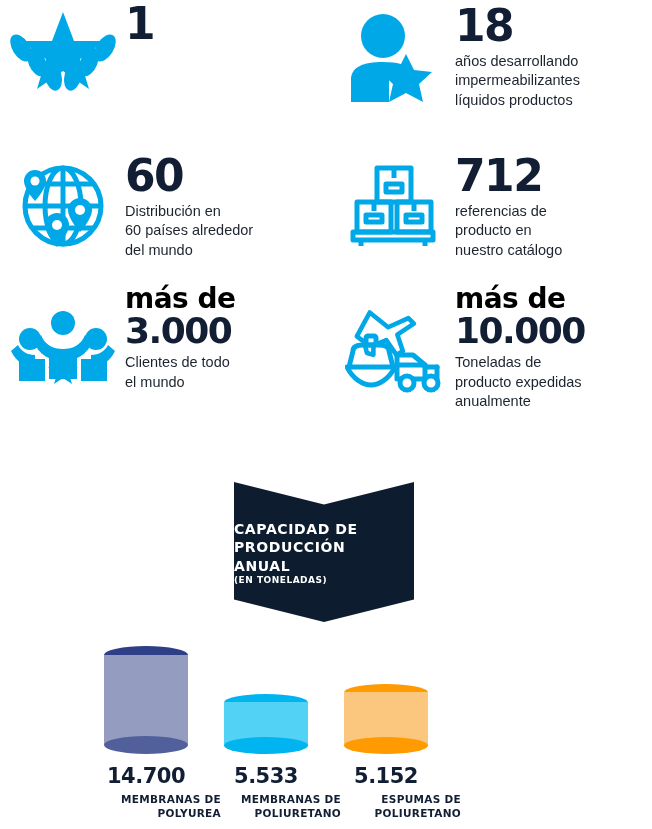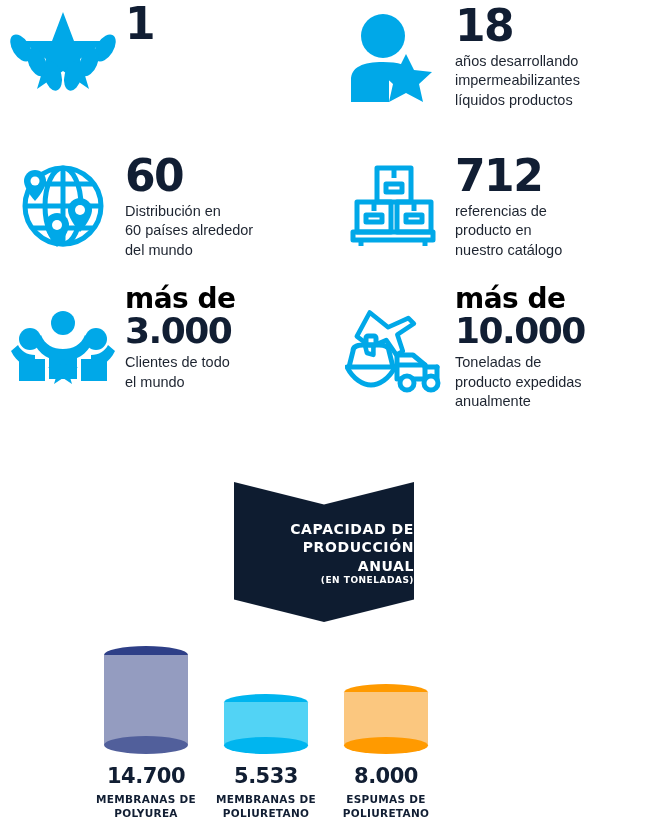--- a/index.html
+++ b/index.html
@@ -67,21 +67,21 @@
     position:absolute; left:234px; top:482px;
     width:180px; height:140px;
   }
   .banner-shape {
     position:absolute; inset:0;
     background:#0e1c30;
     clip-path:polygon(0% 0%, 50% 16%, 100% 0%, 100% 84%, 50% 100%, 0% 84%);
   }
   .banner-text {
     position:absolute; left:0; right:0; top:38px;
-    text-align:right;
+    text-align:left;
     color:#ffffff;
   }
   .banner-title {
     font-family:"DejaVu Sans", sans-serif;
     font-weight:bold;
     font-size:14px;
     letter-spacing:0.6px;
     line-height:1.32;
     white-space:pre-line;
   }
@@ -124,20 +124,21 @@
   }
   .cyl-lab {
     font-family:"DejaVu Sans", sans-serif;
     font-weight:bold;
     font-size:10.5px;
     letter-spacing:0.3px;
     line-height:1.3;
     color:#111e33;
     margin-top:5px;
     white-space:pre-line;
+    text-align:right;
   }
 </style>
 </head>
 <body>
 
 <div class="page">
 
   <div class="stats">
 
     <div class="stat r1c1">
@@ -324,21 +325,21 @@
     </div>
 
     <div class="cyl-col" style="left:311px;">
       <div class="cyl-area">
         <div class="cyl" style="width:84px;height:70px;">
           <div class="cyl-top" style="top:0;height:17px;background:#ff9a00;"></div>
           <div class="cyl-body" style="top:8px;bottom:8px;background:#fbc77f;"></div>
           <div class="cyl-bot" style="bottom:0;height:17px;background:#ff9a00;"></div>
         </div>
       </div>
-      <div class="cyl-val">8.000</div>
+      <div class="cyl-val">5.152</div>
       <div class="cyl-lab">ESPUMAS DE
 POLIURETANO</div>
     </div>
 
 
   </div>
 
 </div>
 
 </body></html>

